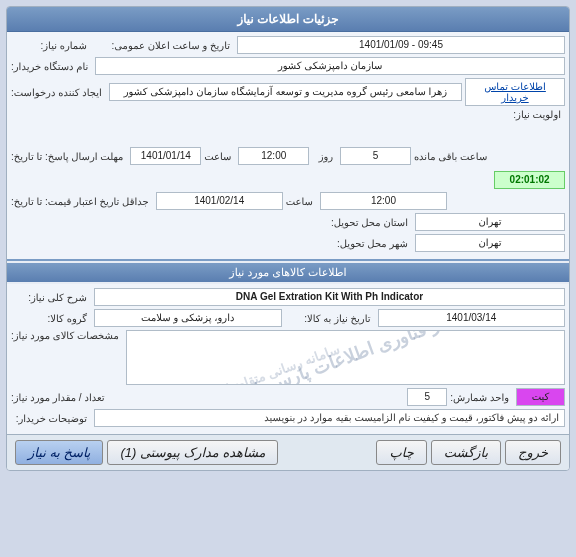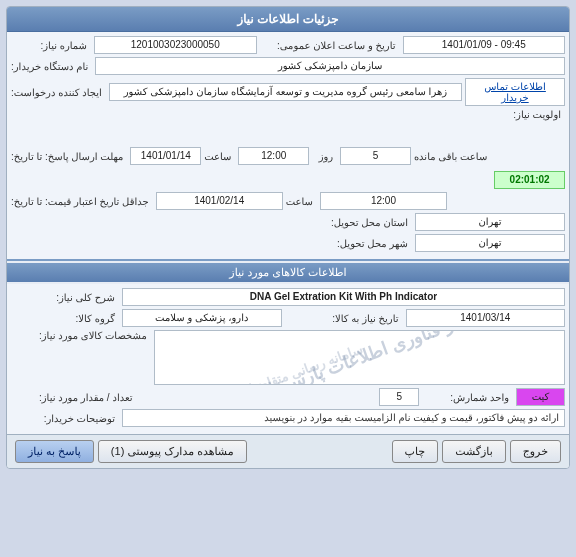--- a/index.html
+++ b/index.html
@@ -94,21 +94,20 @@
       margin-bottom: 3px;
       gap: 3px;
     }
     .needs-label {
       color: #333;
       font-size: 10px;
       white-space: nowrap;
       min-width: 80px;
       text-align: right;
       padding-right: 4px;
-      margin-left: 28px;
     }
     .watermark-box {
       background: white;
       border: 1px solid #b0bcc8;
       min-height: 50px;
       flex: 1;
       position: relative;
       overflow: hidden;
       display: flex;
       align-items: center;
@@ -173,27 +172,28 @@
     .footer-buttons {
       display: flex;
       justify-content: space-between;
       padding: 5px 8px;
       background: #e0e8f0;
       border-top: 1px solid #a0b0c0;
       gap: 5px;
     }
     .btn {
       padding: 4px 12px;
-      font-size: 11px;
+      font-size: 13px;
       font-family: Tahoma, Arial, sans-serif;
       border: 1px solid #888;
       border-radius: 3px;
       cursor: pointer;
       background: linear-gradient(to bottom, #f5f5f5, #dde4ee);
       color: #222;
+      font-style: italic;
     }
     .btn-group {
       display: flex;
       gap: 4px;
     }
     .sabt-btn {
       background: linear-gradient(to bottom, #b8d0f0, #90b0e0);
       color: #002266;
     }
   </style>
@@ -204,21 +204,20 @@
 
   <div class="section-header">
     <span>جزئیات اطلاعات نیاز</span>
   </div>
 
   <div class="info-section">
 
     <div class="row">
       <div class="value-box ltr" style="width:150px;">1401/01/09 - 09:45</div>
       <div class="label" style="min-width:140px;">تاریخ و ساعت اعلان عمومی:</div>
-      <div class="value-box ltr" style="width:130px;">1201003023000050</div>
       <div class="label">شماره نیاز:</div>
     </div>
 
     <div class="row">
       <div class="value-box">سازمان دامپزشکی کشور</div>
       <div class="label">نام دستگاه خریدار:</div>
     </div>
 
     <div class="row">
       <div class="value-box link" style="max-width:100px; min-width:80px;">اطلاعات تماس خریدار</div>

